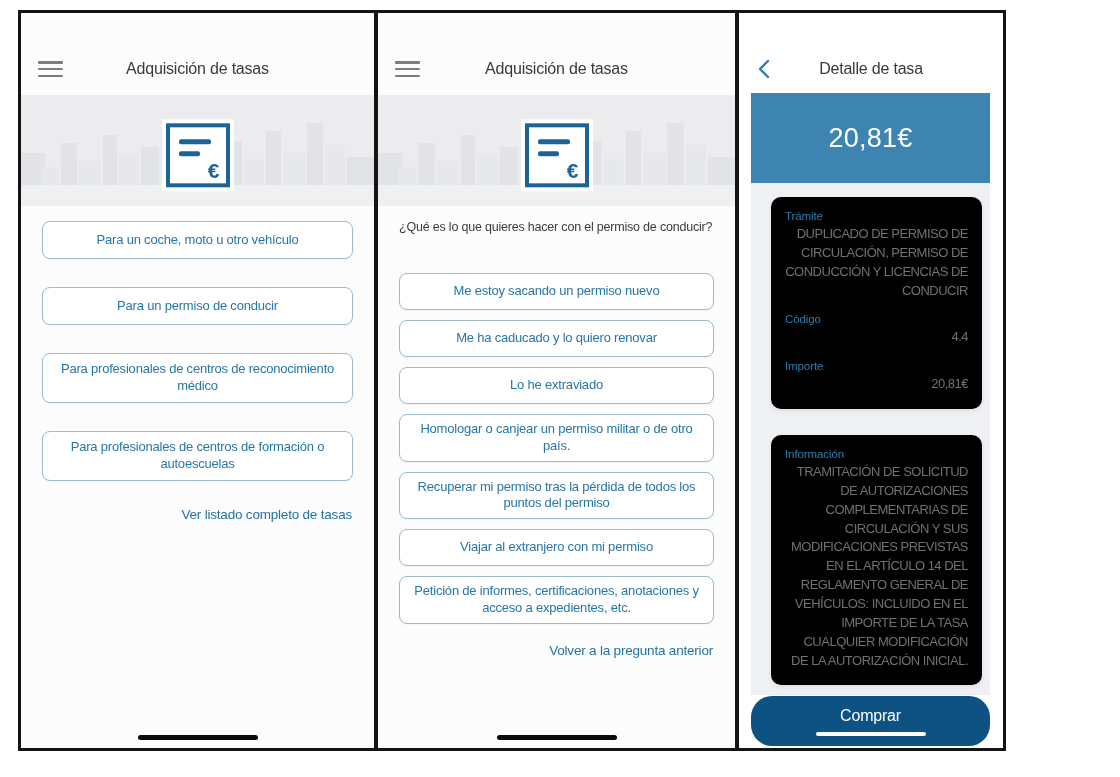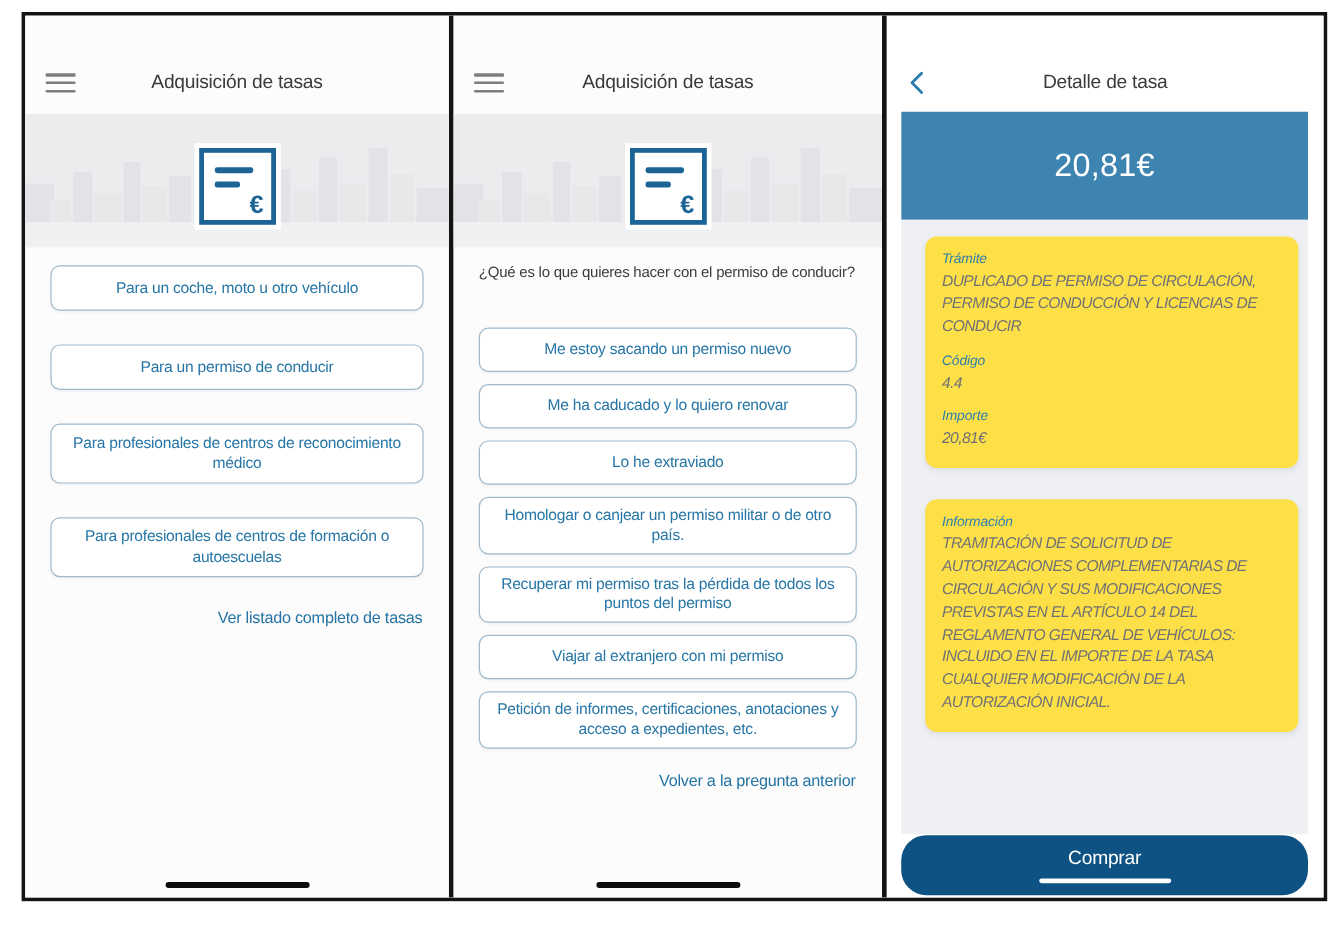--- a/index.html
+++ b/index.html
@@ -2,21 +2,21 @@
 <html><head>
 <meta charset="utf-8">
 <style>
   html,body{margin:0;padding:0;}
   body{
     width:1120px;height:777px;background:#ffffff;position:relative;
     font-family:"Liberation Sans","DejaVu Sans",sans-serif;
     -webkit-font-smoothing:antialiased;
   }
   .frame{
-    position:absolute;left:18px;top:10px;width:1088px;height:741px;
+    position:absolute;left:18px;top:10px;width:988px;height:741px;
     border:3px solid #141414;box-sizing:border-box;background:#fff;
     display:flex;flex-direction:row;overflow:hidden;
   }
   .vdiv{width:4px;background:#141414;flex:0 0 4px;}
   .panel{position:relative;height:100%;background:#fcfcfd;box-sizing:border-box;overflow:hidden;}
   .panel-a{flex:0 0 353px;}
   .panel-b{flex:0 0 357px;}
   .panel-c{flex:1 1 auto;background:#ffffff;}
 
   
@@ -77,27 +77,27 @@
   
   .detail-wrap{
     position:absolute;left:12px;right:13px;top:80px;height:602px;
     background:#eff0f4;overflow:hidden;
   }
   .price-banner{
     height:90px;background:#3e84b1;display:flex;align-items:center;justify-content:center;
   }
   .price-banner .price{color:#ffffff;font-size:27px;letter-spacing:0.2px;}
   .card{
-    background:#fde047;border-radius:10px;margin:14px 8px 0 20px;
-    padding:13px 14px 15px 14px;box-shadow:0 2px 5px rgba(0,0,0,0.07);font-style:italic;
+    background:#000000;border-radius:10px;margin:14px 8px 0 20px;
+    padding:13px 14px 15px 14px;box-shadow:0 2px 5px rgba(0,0,0,0.07);
   }
   .card.info-card{margin-top:26px;}
   .fld-label{font-size:11.5px;color:#2d7eac;margin:0 0 3px 0;letter-spacing:-0.1px;}
   .fld-value{
-    font-size:13px;color:#717175;line-height:1.45;letter-spacing:-0.5px;margin:0;
+    font-size:13px;color:#717175;line-height:1.45;letter-spacing:-0.5px;margin:0;text-align:right;
   }
   .fld-gap{height:13px;}
   .buy-bar{
     position:absolute;left:12px;right:13px;bottom:2px;height:50px;background:#0d5283;
     display:flex;flex-direction:column;align-items:center;justify-content:center;cursor:pointer;border-radius:21px;
   }
   .buy-bar .buy-label{color:#ffffff;font-size:16px;letter-spacing:-0.2px;}
   .buy-bar .buy-pill{width:110px;height:4px;background:#ffffff;border-radius:2px;margin-top:7px;}
 </style>
 </head>

